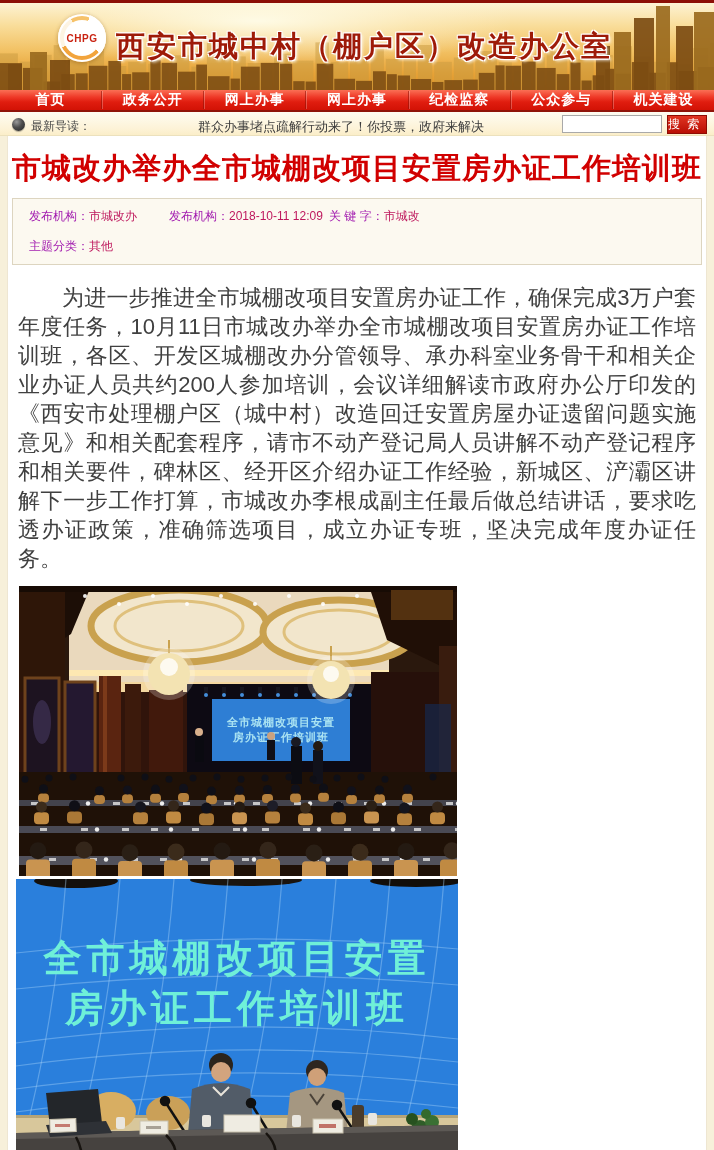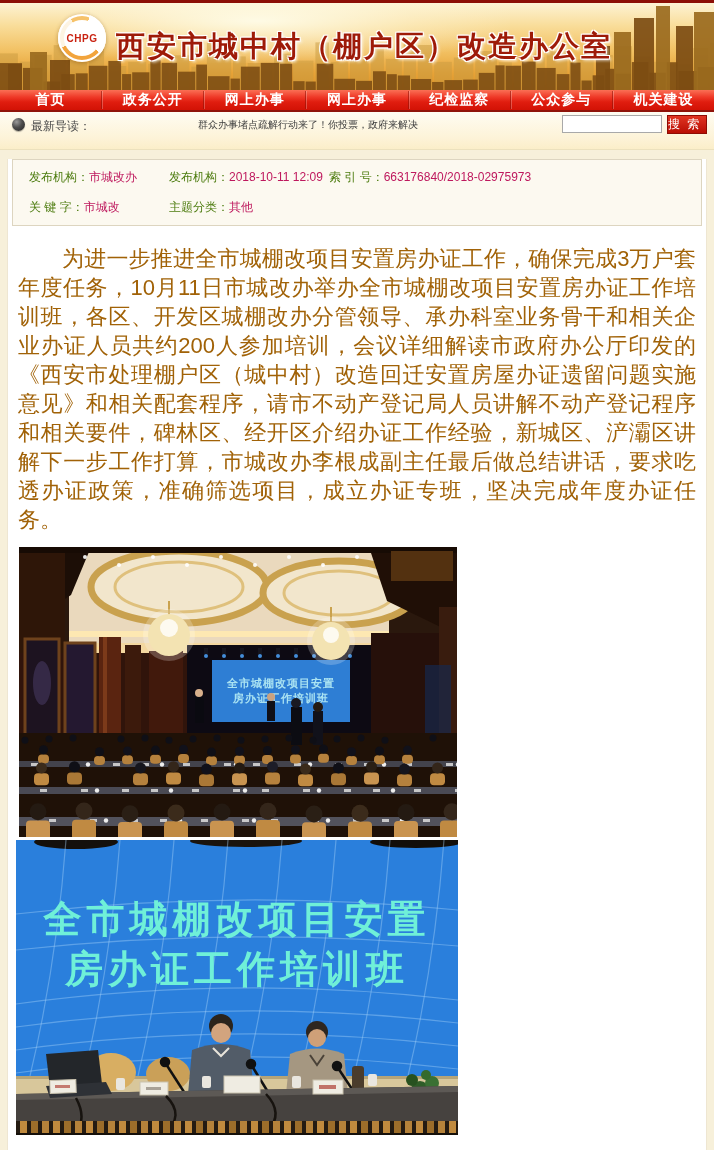--- a/index.html
+++ b/index.html
@@ -32,44 +32,44 @@
     text-shadow:0 0 2px #fff, 1px 1px 0 #fff, -1px -1px 0 #fff, 1px -1px 0 #fff, -1px 1px 0 #fff, 2px 2px 3px rgba(255,255,255,.8); }
   
   .nav { height:22px; display:flex;
     background:linear-gradient(180deg,#fa6f55 0%,#ef3a28 35%,#e01d0f 60%,#d21205 100%);
     border-bottom:2px solid #8f140a;align-items:center; }
   .nav-item { flex:1; color:#fff; font-size:14px; font-weight:bold; letter-spacing:1px;
     display:flex; align-items:center; justify-content:center; cursor:pointer;
     border-right:1px solid rgba(140,18,8,.55); box-shadow:1px 0 0 rgba(255,255,255,.25); }
   .nav-item:last-child { border-right:none; box-shadow:none; }
   
-  .ticker { position:relative; height:38px;
+  .ticker { position:relative; height:24px;
     background:linear-gradient(180deg,#fefcf2 0%,#fdf3d8 70%,#fbeec9 100%);
     border-bottom:1px solid #ece1bd; }
   .news-icon { position:absolute; left:12px; top:6px; width:13px; height:13px; border-radius:50%;
     background:radial-gradient(circle at 35% 30%, #9a9a9a 0%, #4d4d4d 45%, #222 100%);
     box-shadow:0 1px 1px rgba(0,0,0,.3); }
   .ticker-label { position:absolute; left:31px; top:6px; font-size:12px; color:#4a4a4a; }
-  .ticker-headline { position:absolute; left:198px; top:6px; font-size:10px; color:#3d3d3d; cursor:pointer;font-family:Liberation Mono, monospace; }
+  .ticker-headline { position:absolute; left:198px; top:6px; font-size:13px; color:#3d3d3d; cursor:pointer;font-family:Liberation Mono, monospace; }
   .search-input { position:absolute; right:52px; top:3px; width:100px; height:18px;
     border:1px solid #a9a9a9; background:#fff; font-size:12px; padding:0 4px; }
   .search-button { position:absolute; right:7px; top:3px; width:40px; height:19px;
     background:linear-gradient(180deg,#e03522,#b90e04); color:#fff; font-size:12px; line-height:17px;
     text-align:left; border:1px solid #8e0c04; letter-spacing:2px; cursor:pointer; }
   
   .content { margin:0 7px; background:#fff; min-height:1012px;
     border-left:1px solid #eee6d2; border-right:1px solid #eee6d2; }
   .article-title { padding-top:13px; text-align:center; color:#d10000;
     font-size:29px; font-weight:bold; letter-spacing:1px; }
   .meta-box { margin:9px 4px 0; border:1px solid #ddd5c0; background:#fcf9f0;
     padding:9px 16px; display:grid; grid-template-columns:140px 160px 1fr; row-gap:13px;
     font-size:12px; }
-  .meta-label { color:#4d7c0f; }
+  .meta-label { color:#a21caf; }
   .meta-value { color:#be185d; }
-  .article-body { margin:18px 10px 0; font-size:22px; line-height:29px; color:#a16207;
+  .article-body { margin:18px 10px 0; font-size:22px; line-height:29px; color:#404040;
     text-indent:2em; text-align:justify; }
   
   .photo1 { display:block; width:438px; height:290px; margin:13px 0 0 11px; }
   .photo2 { display:block; width:442px; height:295px; margin:3px 0 0 8px; }
   .p1-screen-text { fill:#a9e2f2; font-size:11px; font-weight:bold; text-anchor:middle; letter-spacing:1px; }
   .p2-title { fill:#6ff0d8; font-size:38px; font-weight:bold; text-anchor:middle; letter-spacing:5px; }
   .gridline { fill:none; stroke:#a5d2f8; stroke-opacity:.42; stroke-width:1.2; }
   .cable { fill:none; stroke:#17130f; stroke-width:2.5; }
 </style>
 </head>
@@ -200,30 +200,28 @@
 
 <div class="ticker">
   <span class="news-icon"></span>
   <span class="ticker-label">最新导读：</span>
   <span class="ticker-headline">群众办事堵点疏解行动来了！你投票，政府来解决</span>
   <input class="search-input" value="" style="">
   <div class="search-button">搜 索</div>
 </div>
 
 <div class="content">
+  <div class="article-title">市城改办举办全市城棚改项目安置房办证工作培训班</div>
 
   <div class="meta-box">
     <div>
       <span class="meta-label">发布机构：</span><span class="meta-value">市城改办</span>
     </div>
     <div>
       <span class="meta-label">发布机构：</span><span class="meta-value">2018-10-11 12:09</span>
-    </div>
-    <div>
-      <span class="meta-label">索 引 号：</span><span class="meta-value">663176840/2018-02975973</span>
     </div>
     <div>
       <span class="meta-label">关 键 字：</span><span class="meta-value">市城改</span>
     </div>
     <div>
       <span class="meta-label">主题分类：</span><span class="meta-value">其他</span>
     </div>
   </div>
 
   <p class="article-body">为进一步推进全市城棚改项目安置房办证工作，确保完成3万户套年度任务，10月11日市城改办举办全市城棚改项目安置房办证工作培训班，各区、开发区城棚改办分管领导、承办科室业务骨干和相关企业办证人员共约200人参加培训，会议详细解读市政府办公厅印发的《西安市处理棚户区（城中村）改造回迁安置房屋办证遗留问题实施意见》和相关配套程序，请市不动产登记局人员讲解不动产登记程序和相关要件，碑林区、经开区介绍办证工作经验，新城区、浐灞区讲解下一步工作打算，市城改办李根成副主任最后做总结讲话，要求吃透办证政策，准确筛选项目，成立办证专班，坚决完成年度办证任务。</p>

